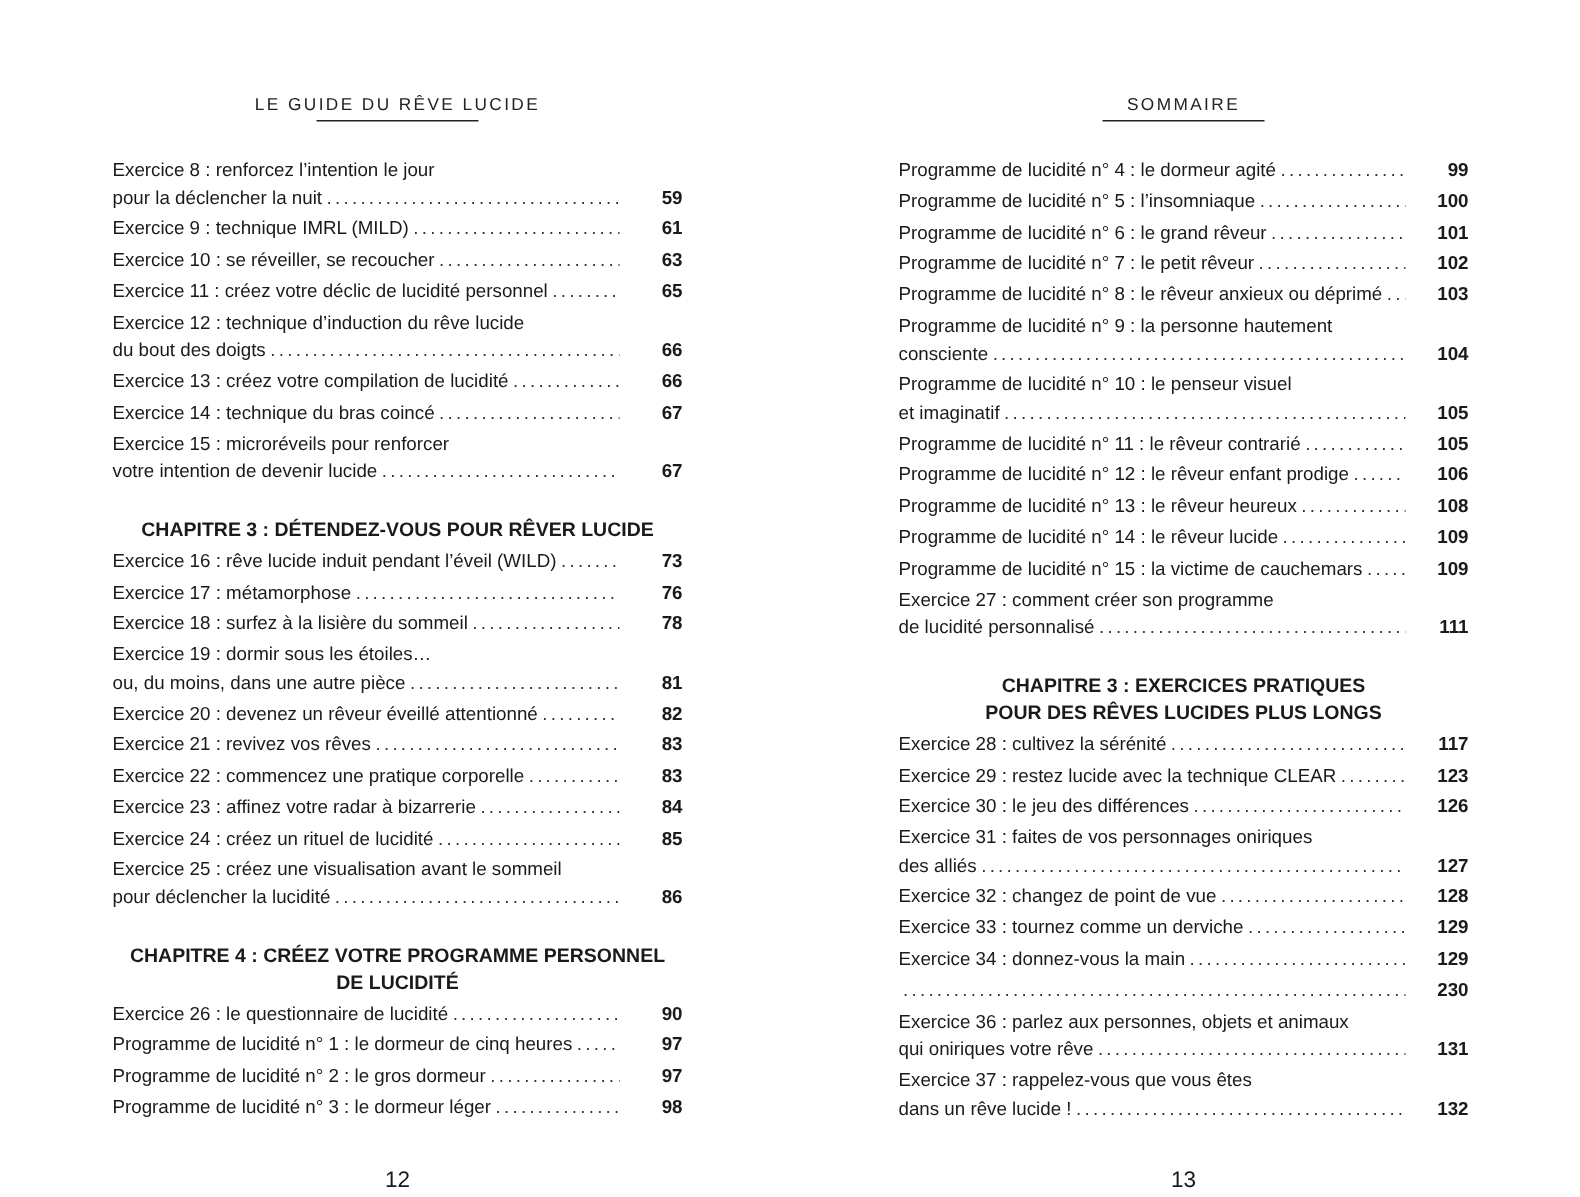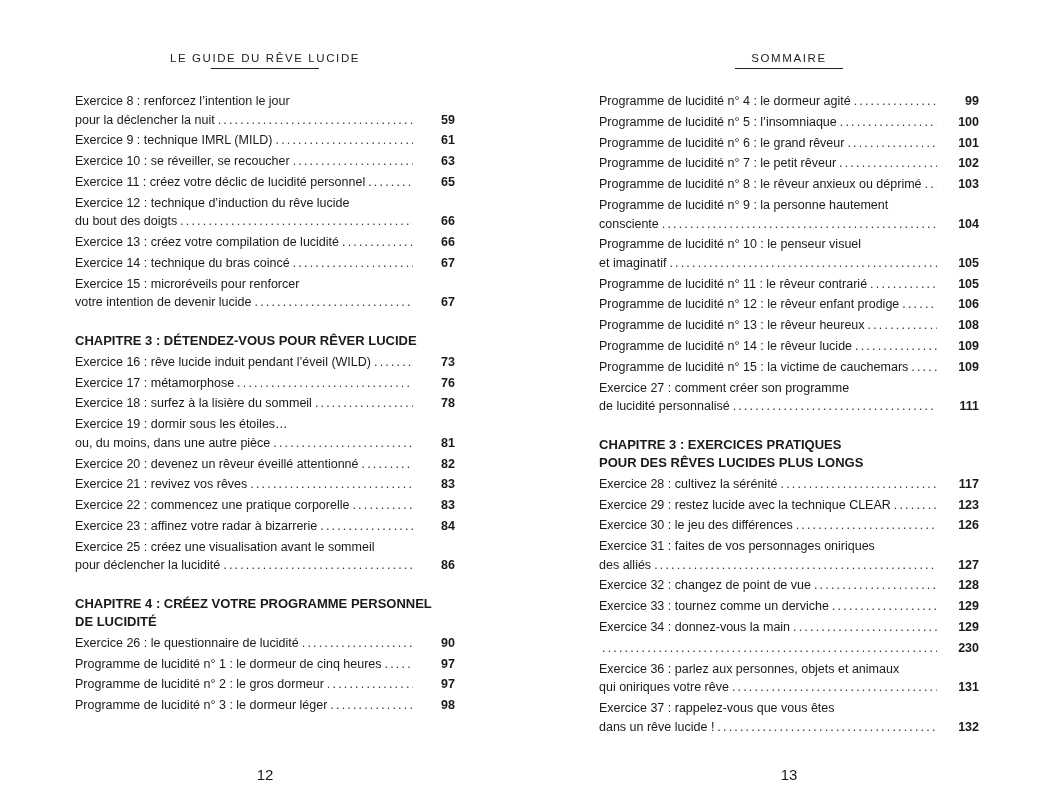--- a/index.html
+++ b/index.html
@@ -1,41 +1,41 @@
 <!DOCTYPE html>
 <html><head>
   <meta charset="utf-8">
   <style>
     html, body { margin: 0; padding: 0; background: #fff; }
     body {
       width: 1053px; height: 798px; position: relative; overflow: hidden;
       font-family: "Liberation Sans", sans-serif; color: #1a1a1a;
     }
-    .page { position: absolute; top: 4px; height: 660px; }
+    .page { position: absolute; top: 16px; height: 660px; }
     .page.left { left: 75px; width: 380px; }
     .page.right { left: 599px; width: 380px; }
     .running-head {
       position: absolute; top: 48px; left: 0; right: 0; text-align: center;
       font-size: 11.5px; letter-spacing: 1.6px; color: #222;
     }
     .running-head .rule {
       display: block; margin: 4px auto 0; width: 108px; height: 1px; background: #222;
     }
     .toc { position: absolute; top: 88px; left: 0; width: 380px; }
     .entry { position: relative; font-size: 12.5px; line-height: 18.6px; margin-bottom: 2.2px; }
     .entry .line { display: flex; align-items: baseline; white-space: nowrap; }
     .entry .text { flex: 0 0 auto; text-align: center; }
     .entry .leader {
       flex: 1 1 auto; overflow: hidden; margin: 0 4px 0 3px; color: #333;
       letter-spacing: 2.4px;
     }
     .entry .leader::before { content: ". . . . . . . . . . . . . . . . . . . . . . . . . . . . . . . . . . . . . . . . . . . . . . . . . . . . . . . . . . . . . . . . . . . . . . . . . ."; letter-spacing: 0; word-spacing: -1.3px; }
     .entry .pagenum { flex: 0 0 auto; width: 38px; text-align: right; font-weight: bold; }
     .chapter {
-      font-weight: bold; font-size: 13px; line-height: 18px; margin-top: 20px; margin-bottom: 3px;
+      font-weight: bold; font-size: 13px; line-height: 18px; margin-top: 20px; margin-bottom: 3px; text-align: center;
     }
     .folio { position: absolute; top: 762px; left: 0; right: 0; text-align: center; font-size: 15px; }
   </style>
 </head>
 <body>
 
 <div class="page left">
   <div class="running-head">
     <span>LE GUIDE DU RÊVE LUCIDE</span>
     <span class="rule"></span>
@@ -163,20 +163,27 @@
       </div>
       <div class="entry">
         <div class="line">
           <span class="text">Exercice 23 : affinez votre radar à bizarrerie</span>
           <span class="leader"></span>
           <span class="pagenum">84</span>
         </div>
       </div>
       <div class="entry">
         <div class="line">
+          <span class="text">Exercice 24 : créez un rituel de lucidité</span>
+          <span class="leader"></span>
+          <span class="pagenum">85</span>
+        </div>
+      </div>
+      <div class="entry">
+        <div class="line">
           <span class="text">Exercice 25 : créez une visualisation avant le sommeil</span>
         </div>
         <div class="line">
           <span class="text">pour déclencher la lucidité</span>
           <span class="leader"></span>
           <span class="pagenum">86</span>
         </div>
       </div>
       <div class="chapter">
         <div>CHAPITRE 4 : CRÉEZ VOTRE PROGRAMME PERSONNEL</div>

